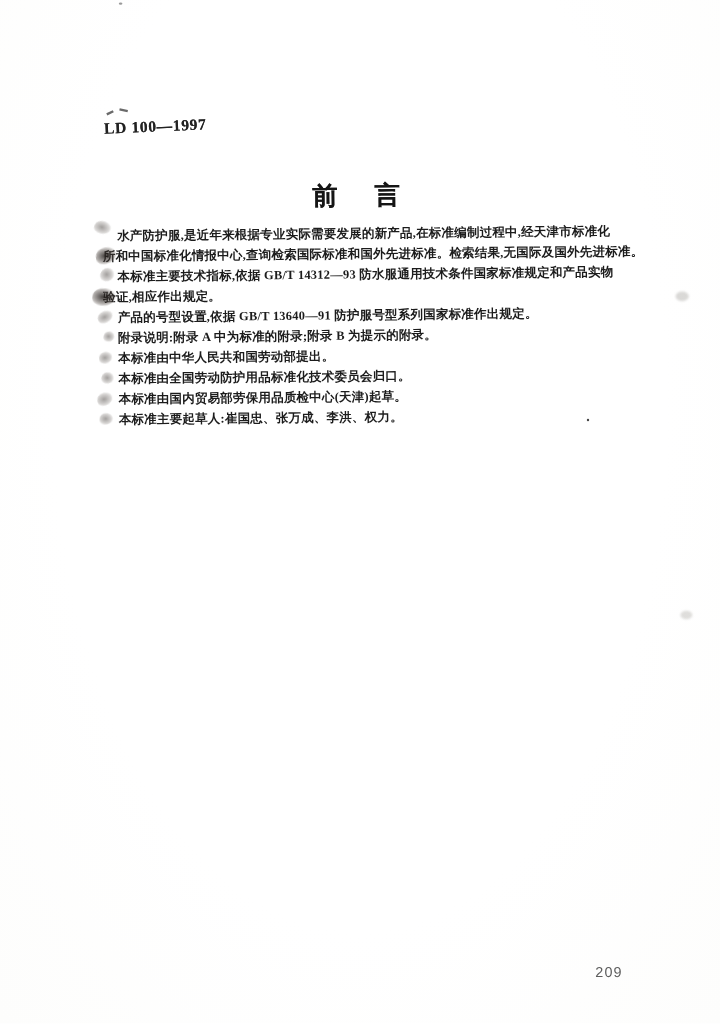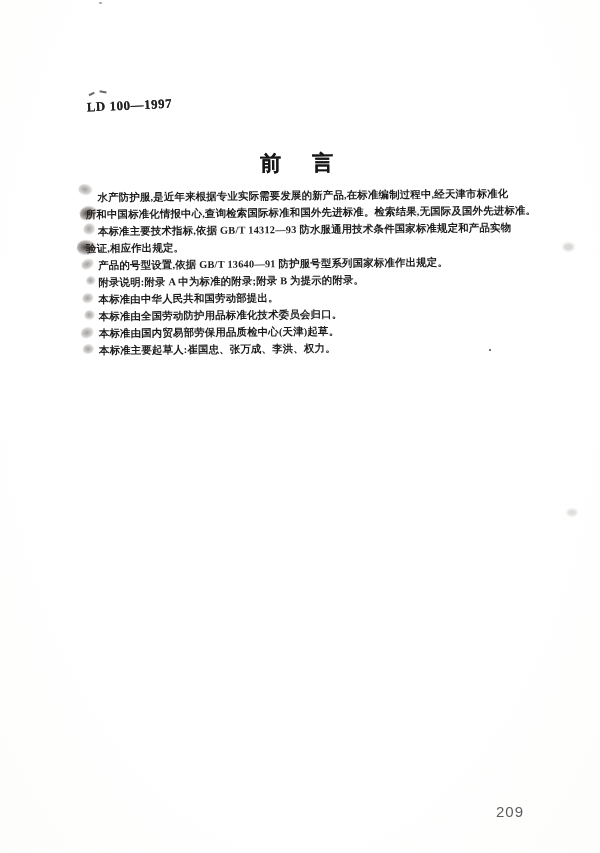--- a/index.html
+++ b/index.html
@@ -42,21 +42,21 @@
   }
   .body-block {
     position:absolute; left:86px; top:187px; width:450px;
     font-size:10.4px; line-height:17px; font-weight:bold;
     color:#1c1c1c;
   }
   .bline { height:17px; white-space:nowrap; letter-spacing:0.2px; }
   .bline.indent { padding-left:12px; }
   .page-num {
     position:absolute; left:496px; top:803px;
-    font-size:15px; letter-spacing:1px; color:#5d5d5d;
+    font-size:12px; letter-spacing:1px; color:#5d5d5d;
     font-family:"Liberation Sans","DejaVu Sans",sans-serif;
   }
   .smudge {
     position:absolute; filter:blur(0.4px);
     border-radius:55% 45% 60% 40%;
     background:radial-gradient(ellipse at 45% 50%,
       rgba(38,33,30,0.85), rgba(75,66,60,0.4) 55%, rgba(120,110,100,0) 80%);
   }
   .smudge.light {
     background:radial-gradient(ellipse at 45% 50%,

